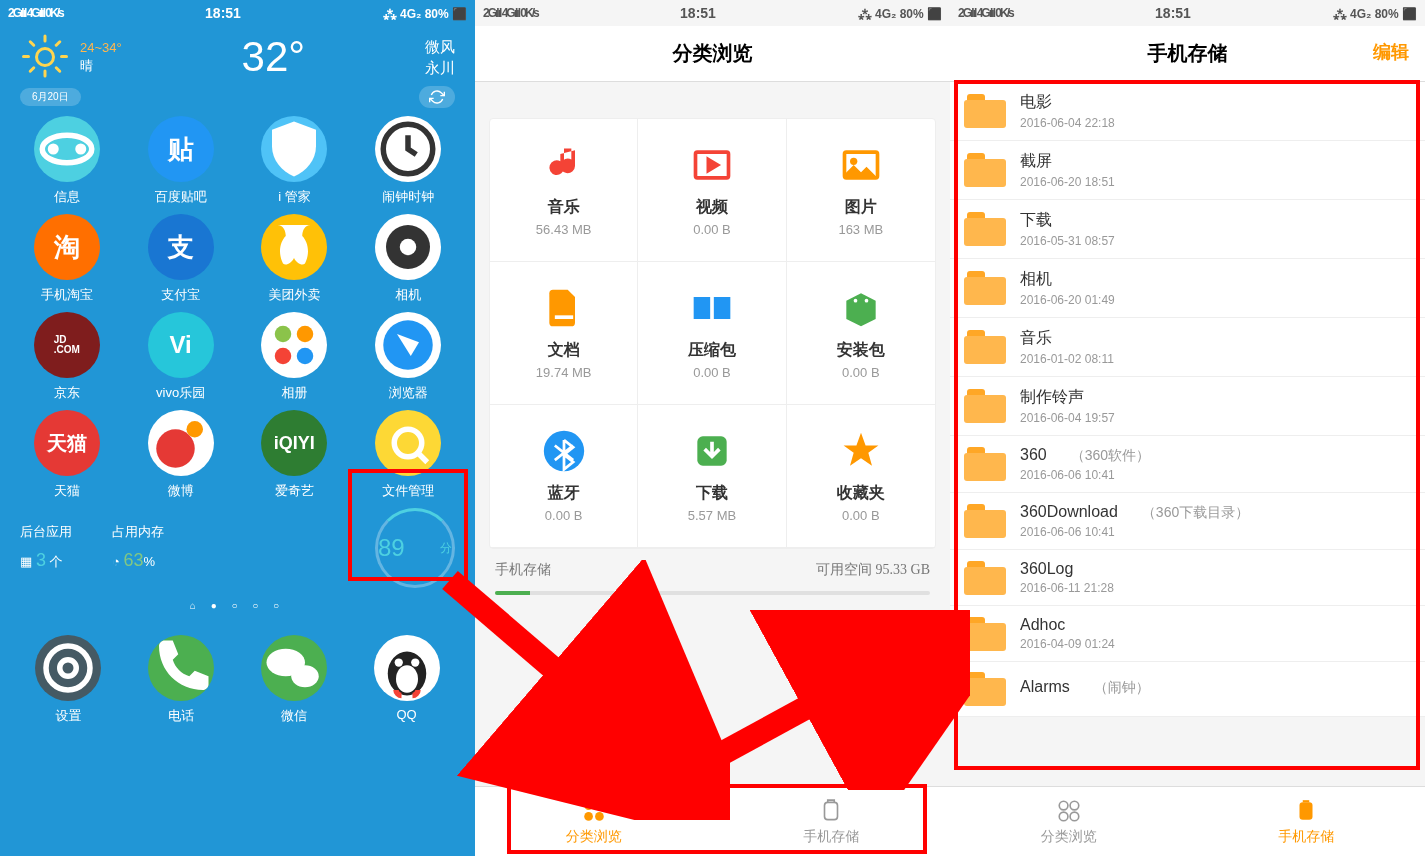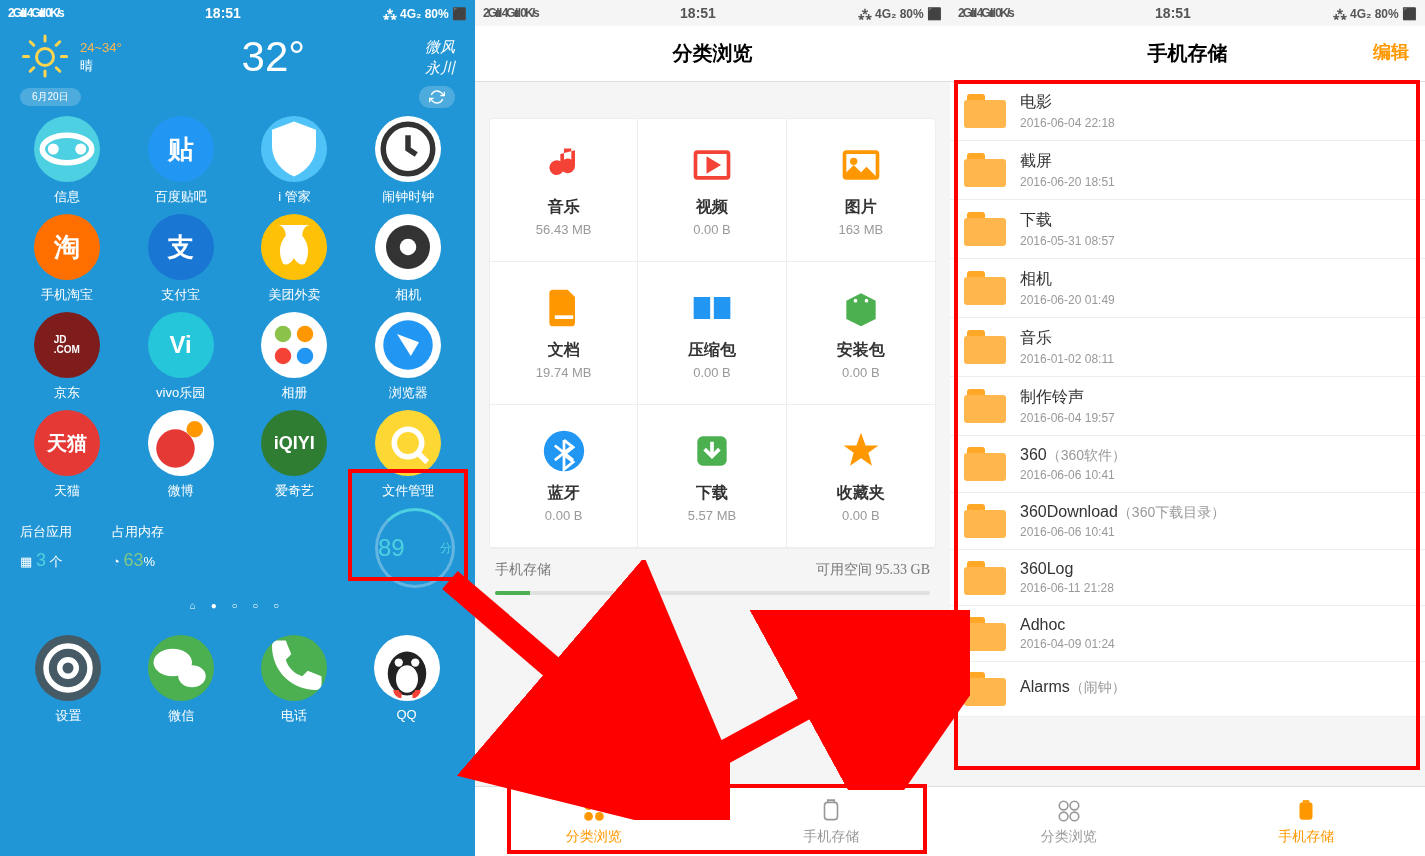--- a/index.html
+++ b/index.html
@@ -17,21 +17,21 @@
 .signal { letter-spacing: -2px; }
 
 
 .weather-row { display: flex; align-items: center; justify-content: space-between; padding: 6px 20px 4px; }
 .sun-icon { width: 50px; height: 50px; position: relative; }
 .sun-core { width: 20px; height: 20px; border: 3px solid #ffd54f; border-radius: 50%; position: absolute; top: 15px; left: 15px; }
 .sun-ray { width: 8px; height: 3px; background: #ffd54f; position: absolute; transform-origin: center; border-radius: 2px; }
 .weather-text { font-size: 13px; line-height: 1.4; }
 .weather-text .orange { color: #ffb74d; }
 .big-temp { font-size: 42px; font-weight: 100; }
-.weather-right { text-align: left; font-size: 15px; line-height: 1.4; font-style: italic; }
+.weather-right { text-align: left; font-size: 15px; line-height: 1.4; }
 .date-row { display: flex; align-items: center; justify-content: space-between; padding: 0 20px; margin-bottom: 8px; }
 .date-tag { background: rgba(255,255,255,0.2); padding: 2px 12px; border-radius: 12px; font-size: 10px; }
 .refresh-btn { width: 36px; height: 22px; background: rgba(255,255,255,0.2); border-radius: 12px; display: flex; align-items: center; justify-content: center; }
 
 .app-grid { display: grid; grid-template-columns: repeat(4, 1fr); padding: 0 12px; gap: 8px 4px; }
 .app-item { display: flex; flex-direction: column; align-items: center; gap: 6px; }
 .app-icon { width: 66px; height: 66px; border-radius: 50%; display: flex; align-items: center; justify-content: center; font-size: 28px; position: relative; }
 .app-label { font-size: 13px; text-align: center; }
 .highlight-box { border: 4px solid #f00; position: absolute; }
 
@@ -63,21 +63,21 @@
 .tab-icon { width: 26px; height: 26px; }
 
 
 .folder-list { overflow: hidden; }
 .folder-item { display: flex; align-items: center; padding: 10px 14px; gap: 14px; border-bottom: 1px solid #eee; background: #fff; }
 .folder-icon { width: 42px; height: 34px; position: relative; }
 .folder-top { position: absolute; top: 0; left: 3px; width: 18px; height: 8px; background: #ffa726; border-radius: 3px 3px 0 0; }
 .folder-body { position: absolute; bottom: 0; width: 42px; height: 28px; background: #ffb74d; border-radius: 3px; }
 .folder-text { flex: 1; }
 .folder-name { font-size: 16px; color: #333; margin-bottom: 3px; }
-.folder-note { color: #999; font-size: 14px; }
+.folder-note { color: #999; font-size: 14px; padding-left: 24px; }
 .folder-date { font-size: 12px; color: #999; }
 
 
 .arrow { position: absolute; pointer-events: none; z-index: 100; }
 .arrow svg { display: block; }
 </style>
 </head>
 <body>
 
 <div class="phone phone1">
@@ -266,33 +266,33 @@
           <svg viewBox="0 0 24 24" fill="none" stroke="#fff" stroke-width="2">
             <circle cx="12" cy="12" r="3"></circle>
             <circle cx="12" cy="12" r="8"></circle>
           </svg>
         </div>
         <div class="app-label">设置</div>
       </div>
       <div class="app-item">
         <div class="app-icon" style="background:#4caf50">
           <svg viewBox="0 0 24 24" fill="#fff">
+            <path d="M6 2c-1 0-2 1-2 2 0 9 7 16 16 16 1 0 2-1 2-2v-3l-5-2-2 2c-3-1-5-3-6-6l2-2-2-5H6z"></path>
+          </svg>
+        </div>
+        <div class="app-label">电话</div>
+      </div>
+      <div class="app-item">
+        <div class="app-icon" style="background:#4caf50">
+          <svg viewBox="0 0 24 24" fill="#fff">
             <ellipse cx="9" cy="10" rx="7" ry="5"></ellipse>
             <ellipse cx="16" cy="15" rx="5" ry="4"></ellipse>
           </svg>
         </div>
         <div class="app-label">微信</div>
-      </div>
-      <div class="app-item">
-        <div class="app-icon" style="background:#4caf50">
-          <svg viewBox="0 0 24 24" fill="#fff">
-            <path d="M6 2c-1 0-2 1-2 2 0 9 7 16 16 16 1 0 2-1 2-2v-3l-5-2-2 2c-3-1-5-3-6-6l2-2-2-5H6z"></path>
-          </svg>
-        </div>
-        <div class="app-label">电话</div>
       </div>
       <div class="app-item">
         <div class="app-icon" style="background:#fff">
           <svg viewBox="0 0 24 24">
             <ellipse cx="12" cy="14" rx="7" ry="8" fill="#222"></ellipse>
             <ellipse cx="12" cy="16" rx="4" ry="5" fill="#fff"></ellipse>
             <circle cx="9" cy="10" r="1.5" fill="#fff"></circle>
             <circle cx="15" cy="10" r="1.5" fill="#fff"></circle>
             <path d="M8 20c0 1 1 2 2 2M16 20c0 1-1 2-2 2" stroke="#f44336" stroke-width="2" fill="#f44336"></path>
           </svg>

